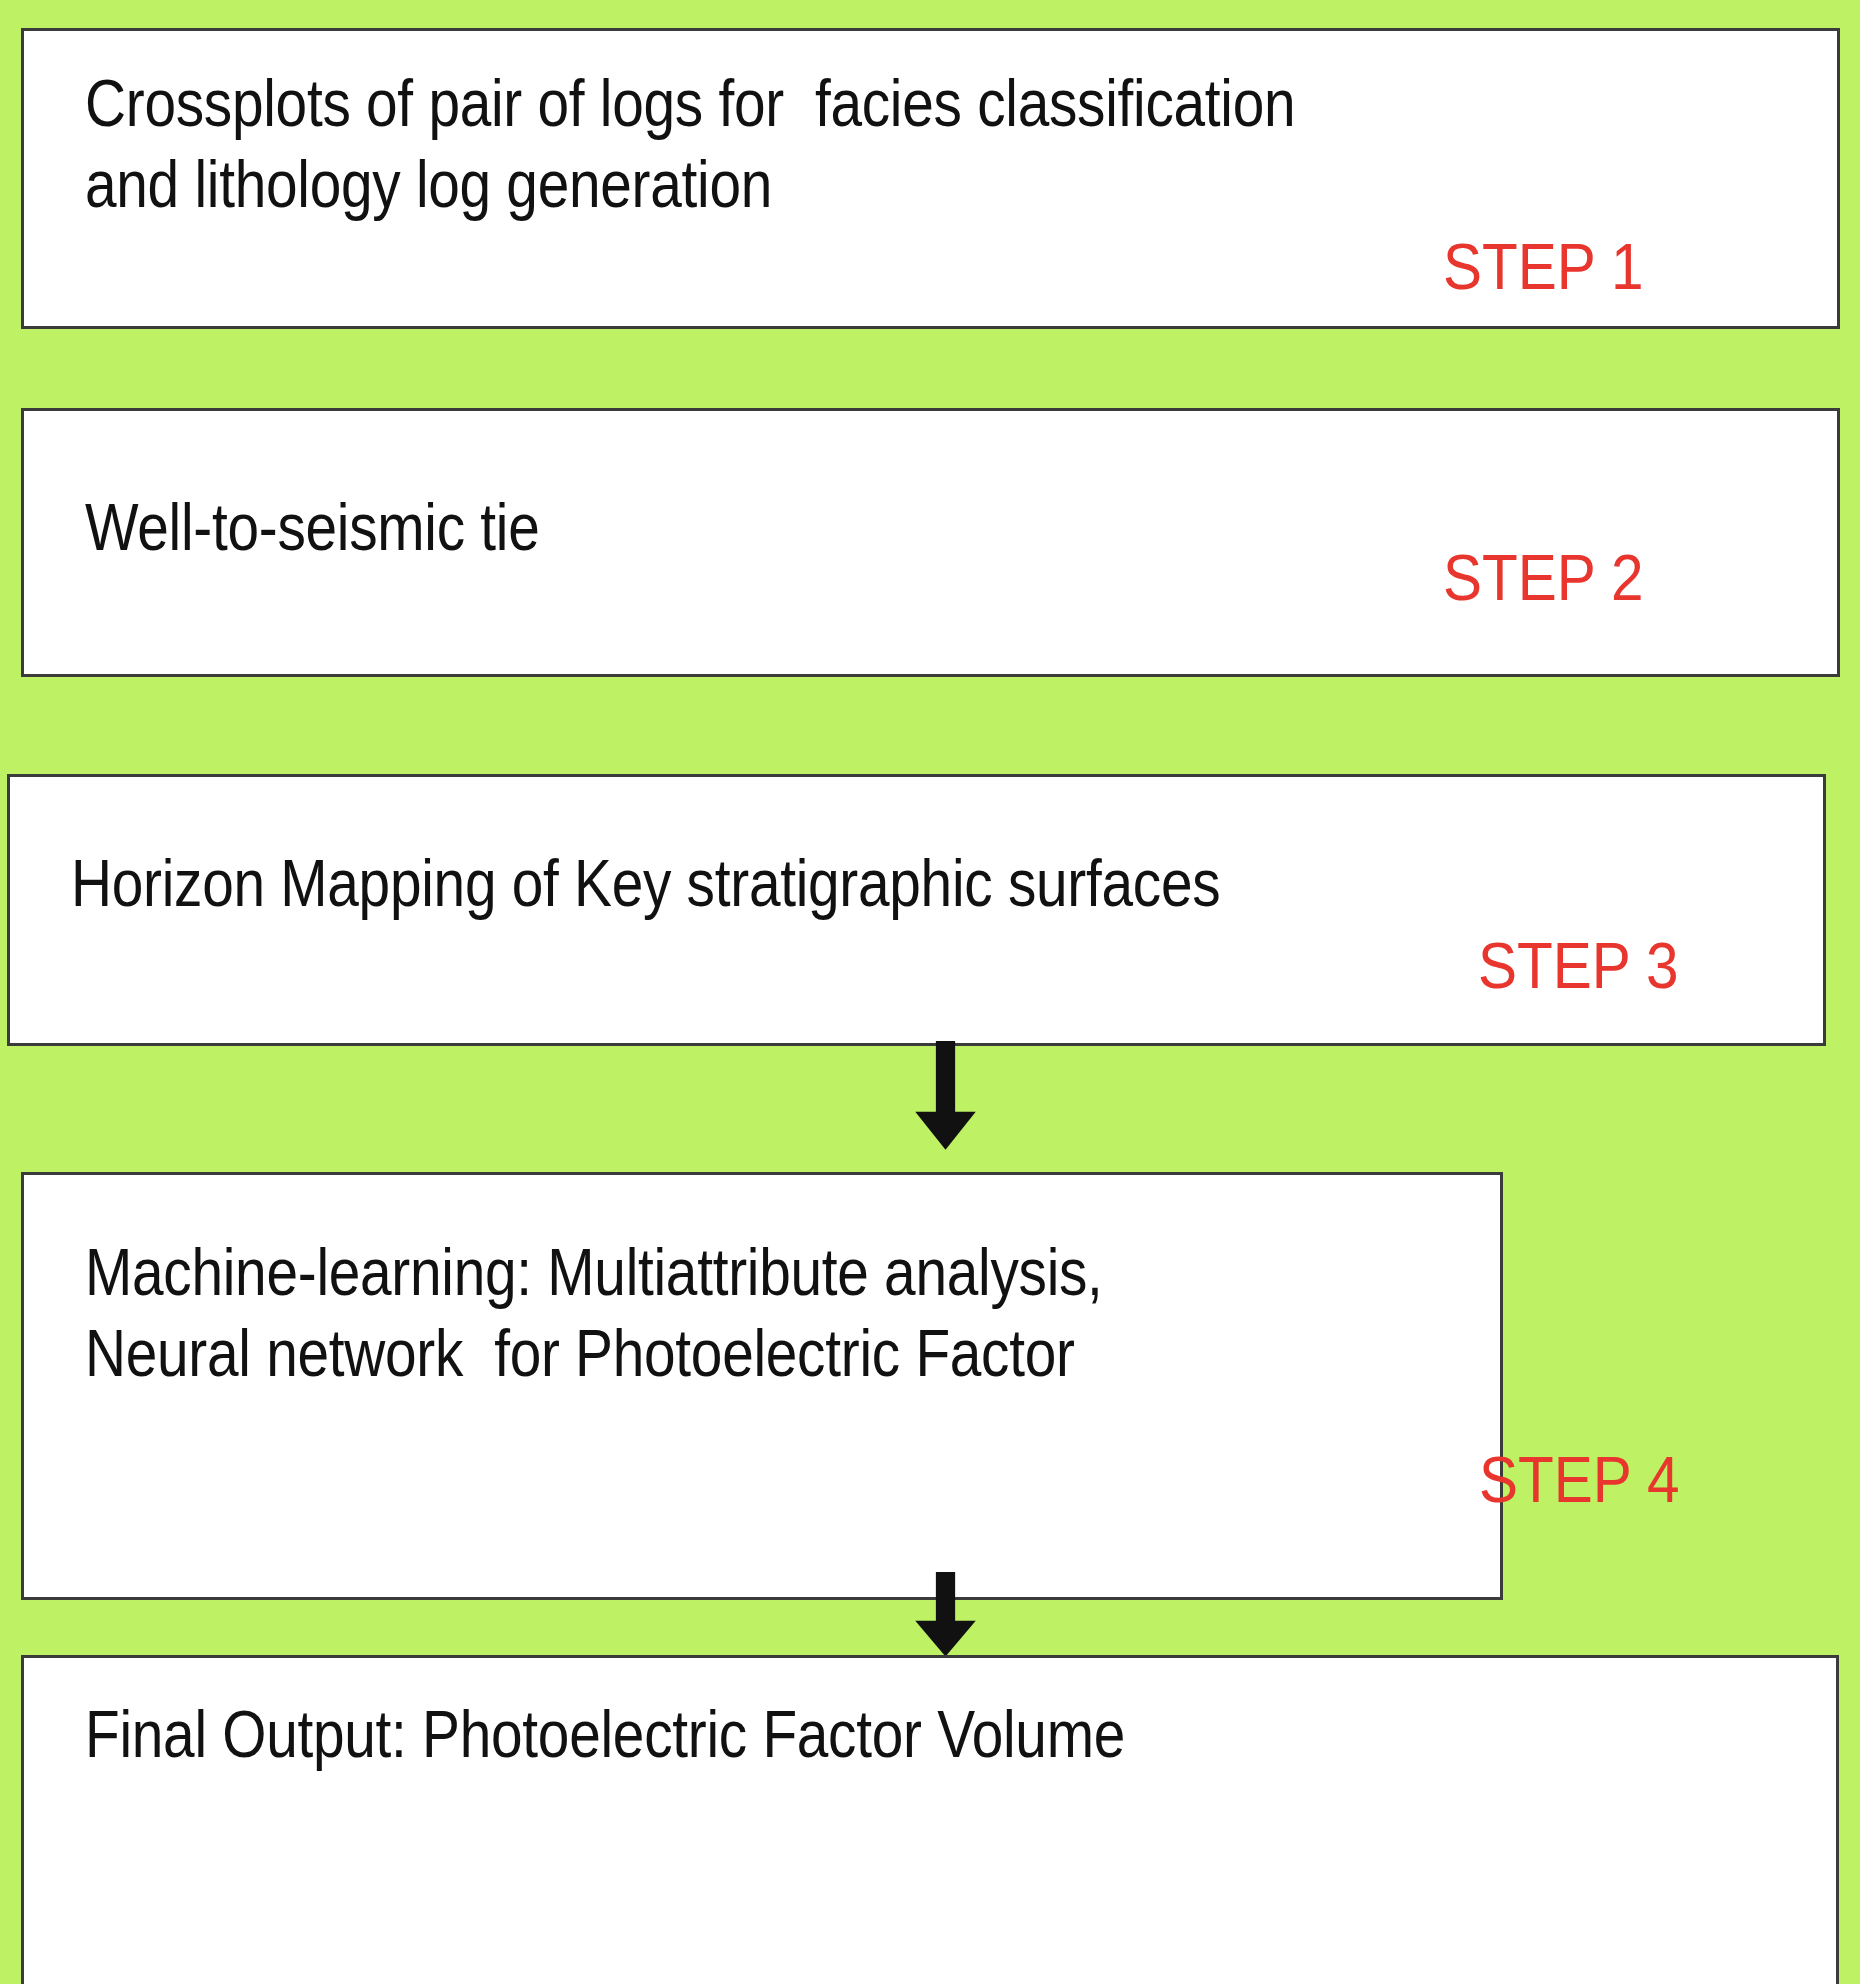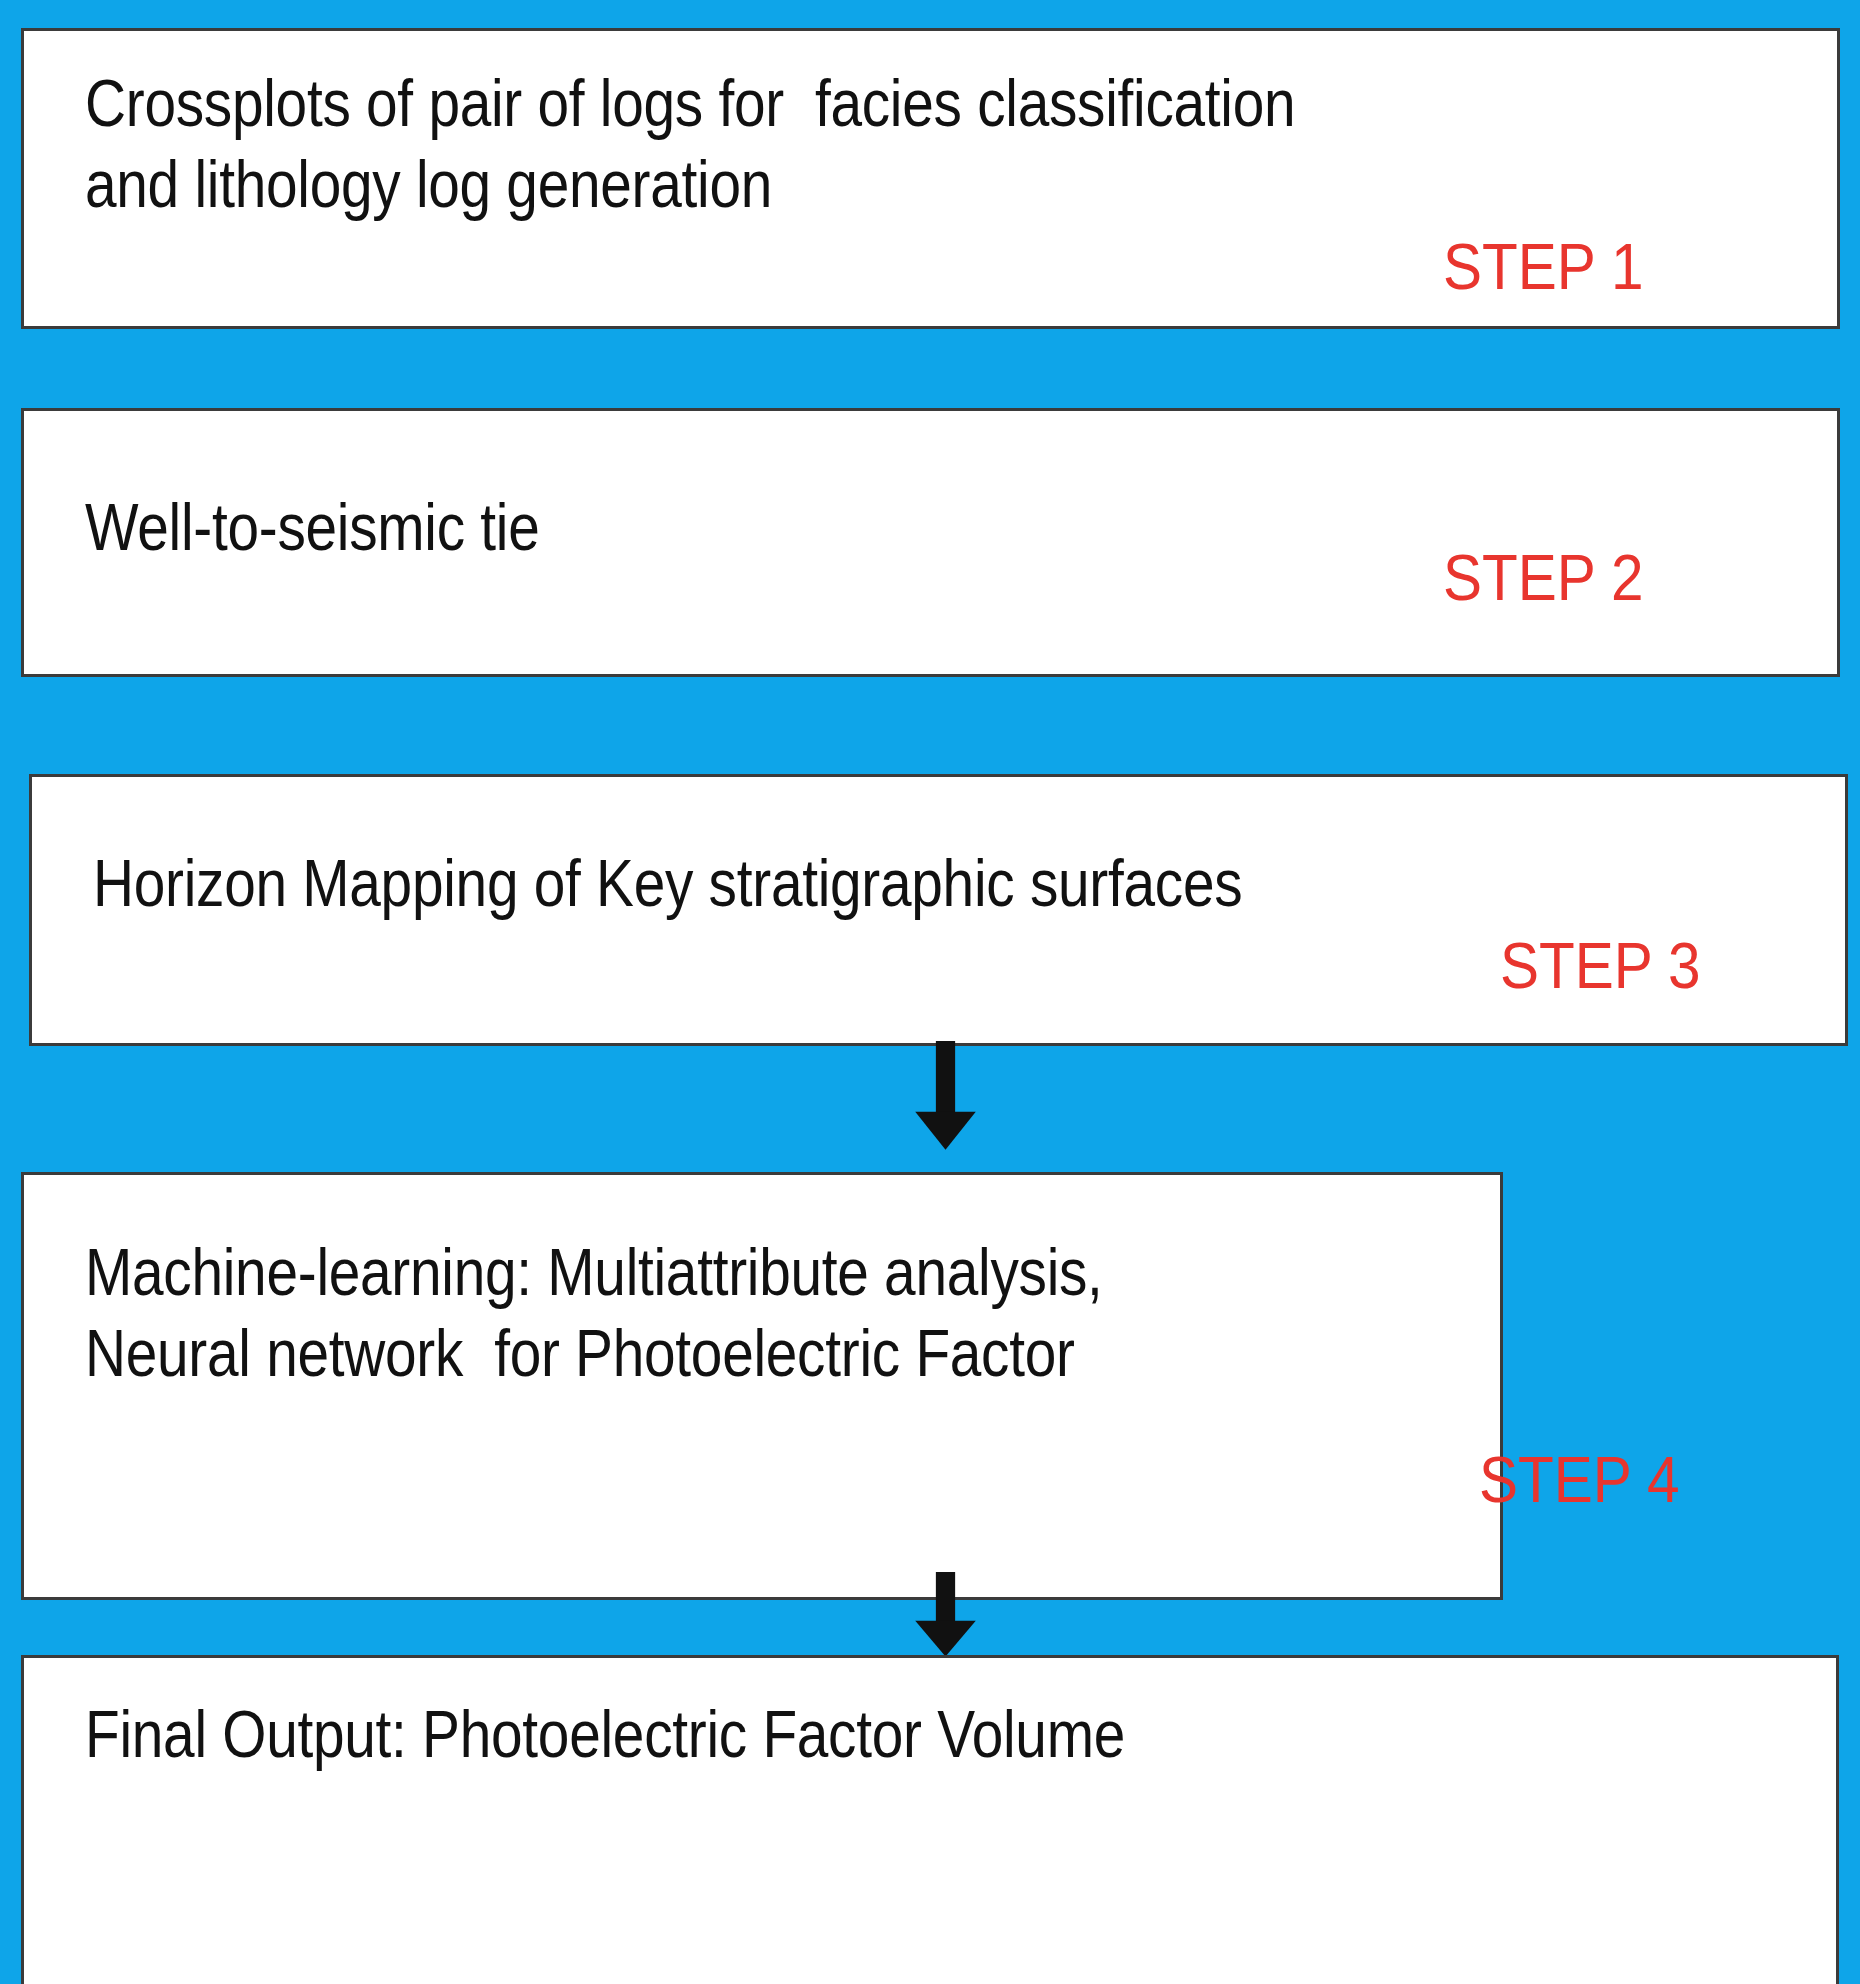--- a/index.html
+++ b/index.html
@@ -7,21 +7,21 @@
     padding: 0;
     background: #ffffff;
   }
   body {
     font-family: "Liberation Sans", "DejaVu Sans", sans-serif;
   }
   #canvas {
     position: relative;
     width: 1861px;
     height: 1985px;
-    background: #0ea5e9;
+    background: #bef264;
     overflow: hidden;
   }
 
   .flow-box {
     position: absolute;
     box-sizing: border-box;
     background: #ffffff;
     border: 3.4px solid #3b3b3b;
   }
 
@@ -55,21 +55,21 @@
   #box-1 { left: 21px;  top: 28px;   width: 1819px; height: 301px; }
   #box-1-text { left: 61px;  top: 32px; }
   #box-1-step { left: 1419px; top: 200px; }
 
   
   #box-2 { left: 21px;  top: 408px;  width: 1819px; height: 269px; }
   #box-2-text { left: 61px;  top: 76px; }
   #box-2-step { left: 1419px; top: 131px; }
 
   
-  #box-3 { left: 29px;  top: 774px; width: 1819px; height: 272px; }
+  #box-3 { left: 7px;  top: 774px; width: 1819px; height: 272px; }
   #box-3-text { left: 61px;  top: 66px; }
   #box-3-step { left: 1468px; top: 153px; }
 
   
   #box-4 { left: 21px;  top: 1172px; width: 1482px; height: 428px; }
   #box-4-text { left: 61px;  top: 57px; }
   #box-4-step { left: 1455px; top: 269px; }
 
   
   #box-5 { left: 21px;  top: 1655px; width: 1818px; height: 366px; }

